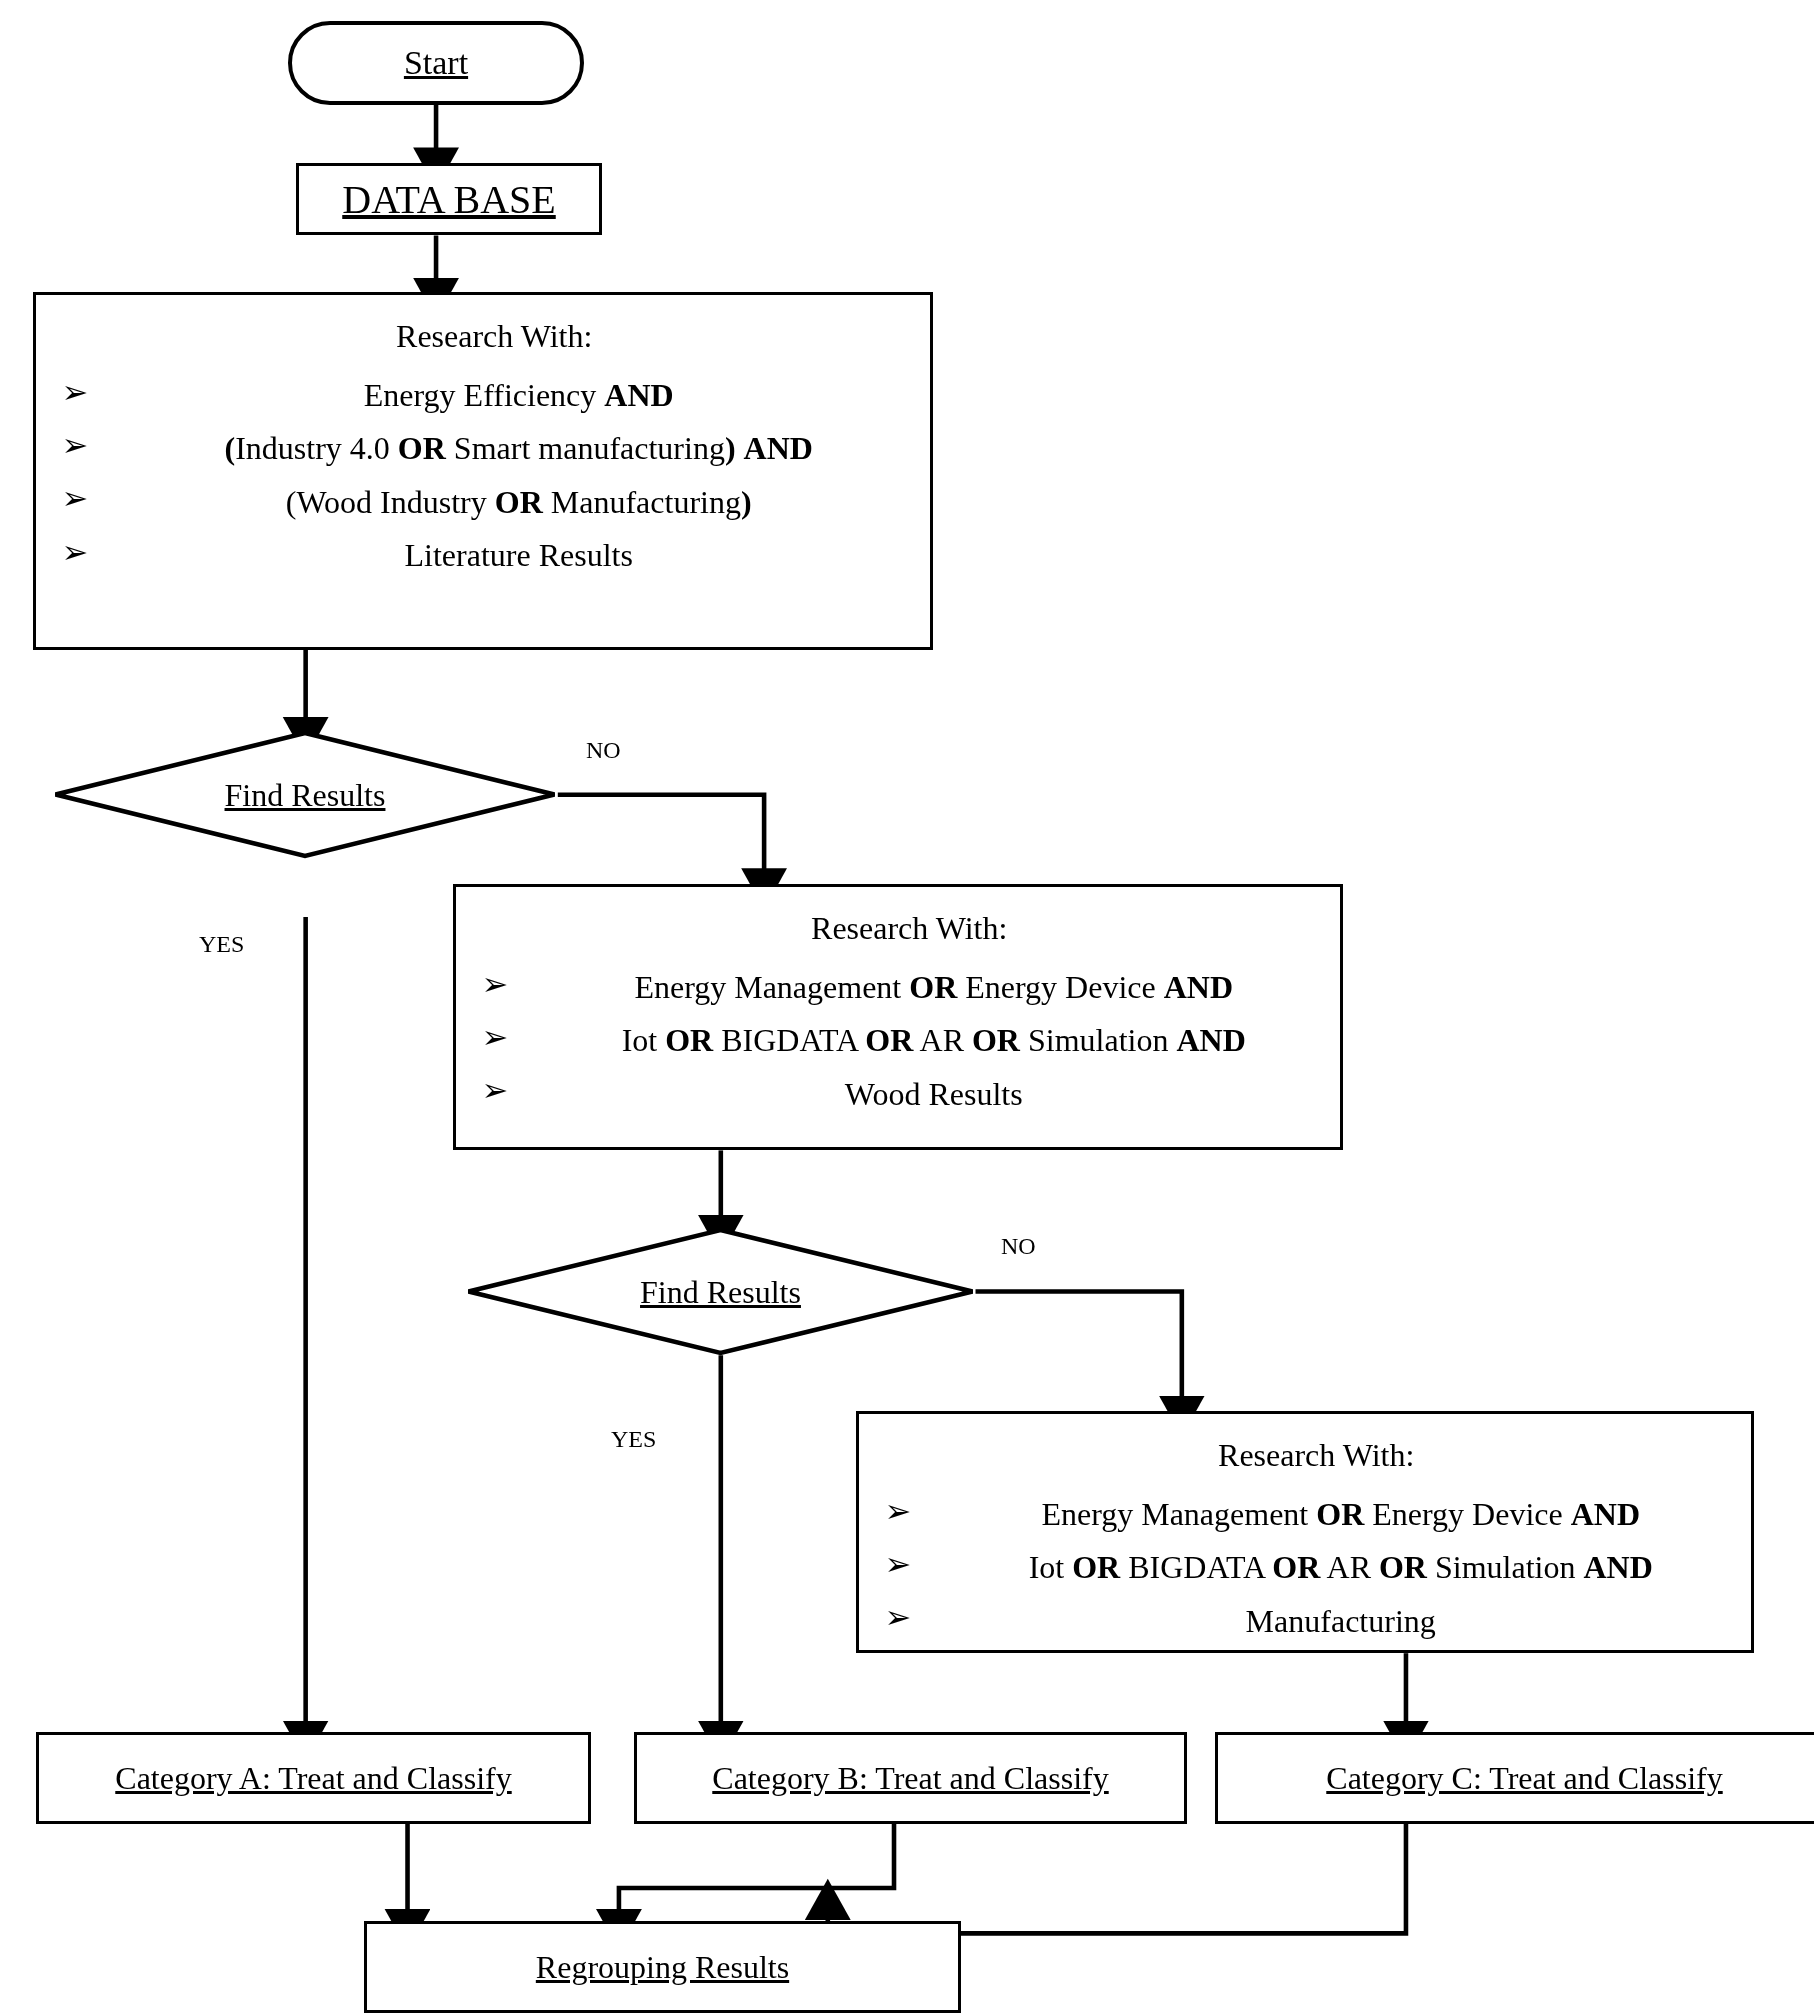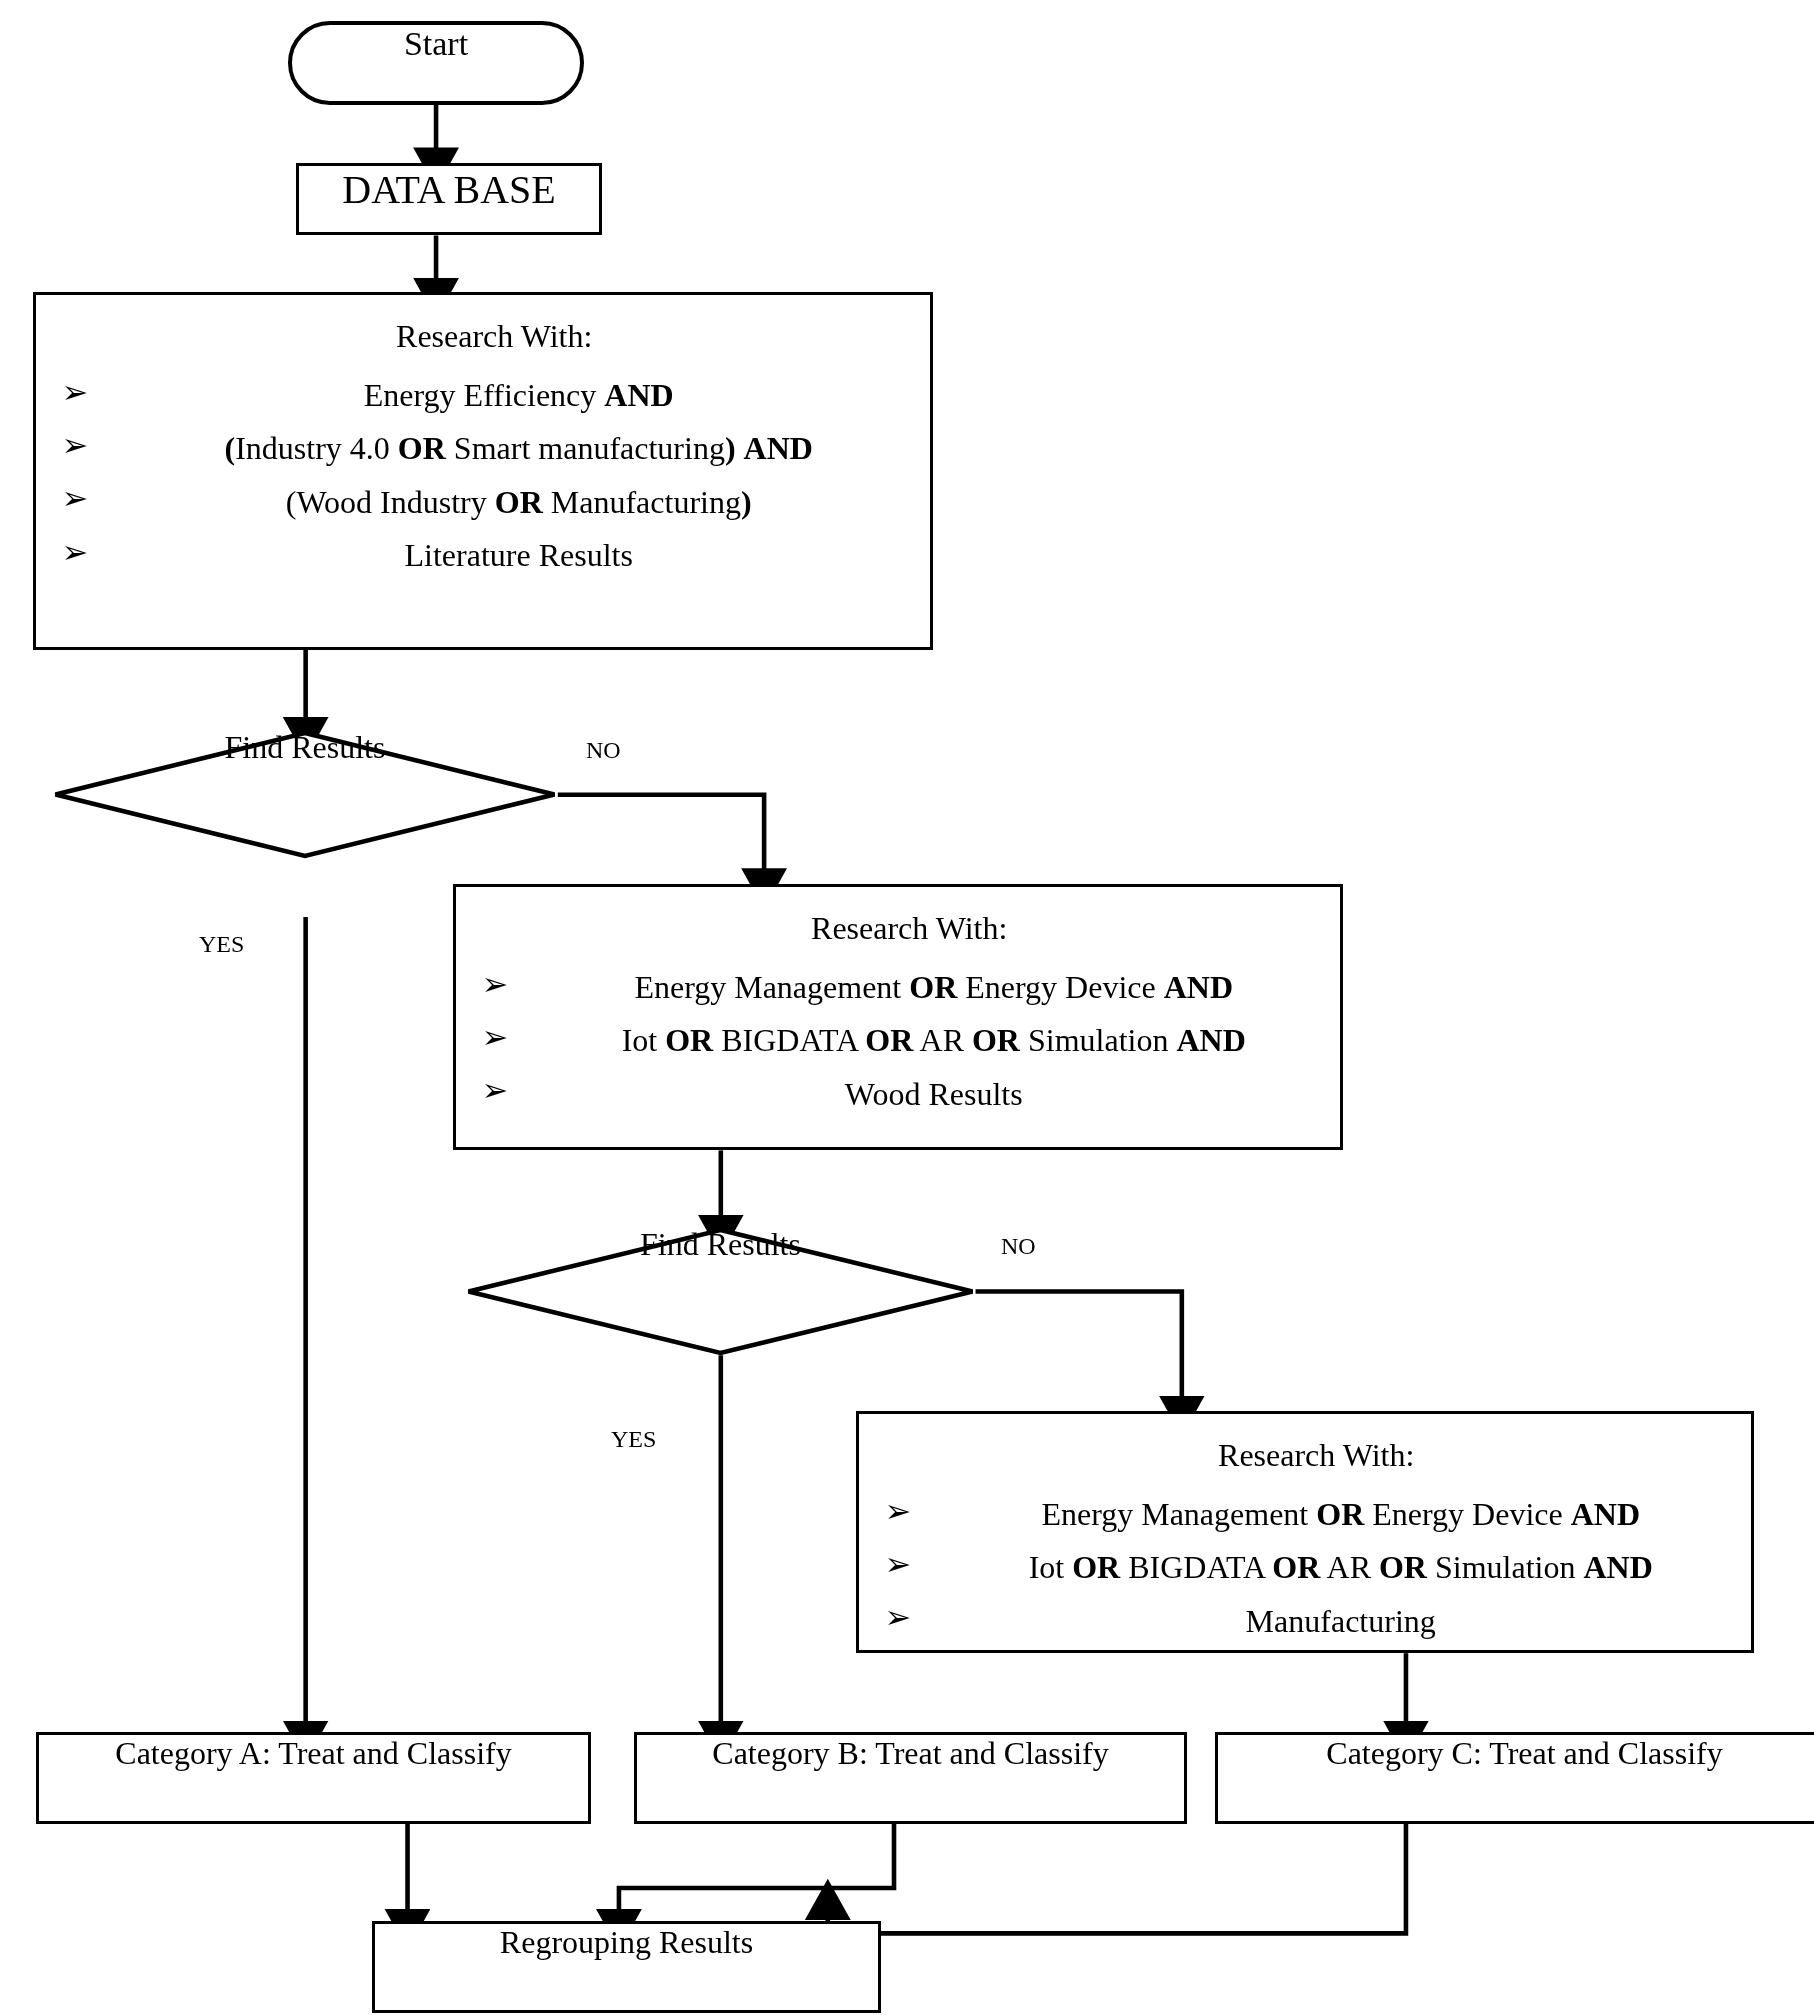--- a/index.html
+++ b/index.html
@@ -7,21 +7,21 @@
     position:relative;
     width:1814px;height:2015px;
     background:#ffffff;
     font-family:"Liberation Serif","DejaVu Serif",serif;
     color:#000000;
     overflow:hidden;
   }
   .node{position:absolute;box-sizing:border-box;background:#fff;text-align:center;}
   .rect{border:3.1px solid #000;}
   .oval{border:4.6px solid #000;border-radius:48px;}
-  .ctr{display:flex;align-items:flex-start;justify-content:center;text-align:center;}
+  .ctr{display:flex;align-items:center;justify-content:center;text-align:center;text-decoration:underline;}
   .oval-text{font-size:34px;}
   .db-text{font-size:40px;}
   .cat-text{font-size:32px;}
   .regroup-text{font-size:32px;}
   .rbox{padding:23.4px 0 0 22.4px;}
   .rbox .hdr{font-size:32px;margin:0 0 23.4px 0;}
   .rbox ul{list-style:none;margin:0;padding:0;}
   .rbox li{
     font-size:32px;
     line-height:1.0;
@@ -142,18 +142,18 @@
   <div class="node rect ctr" style="left:36px;top:1732px;width:555px;height:92px;">
     <span class="cat-text">Category A: Treat and Classify</span>
   </div>
   <div class="node rect ctr" style="left:634px;top:1732px;width:553px;height:92px;">
     <span class="cat-text">Category B: Treat and Classify</span>
   </div>
   <div class="node rect ctr" style="left:1215px;top:1732px;width:619px;height:92px;">
     <span class="cat-text">Category C: Treat and Classify</span>
   </div>
 
-  <div class="node rect ctr" style="left:364px;top:1921px;width:509px;height:92px;margin-left:8px;">
+  <div class="node rect ctr" style="left:364px;top:1921px;width:597px;height:92px;">
     <span class="regroup-text">Regrouping Results</span>
   </div>
 
 </div>
 
 
 </body></html>

